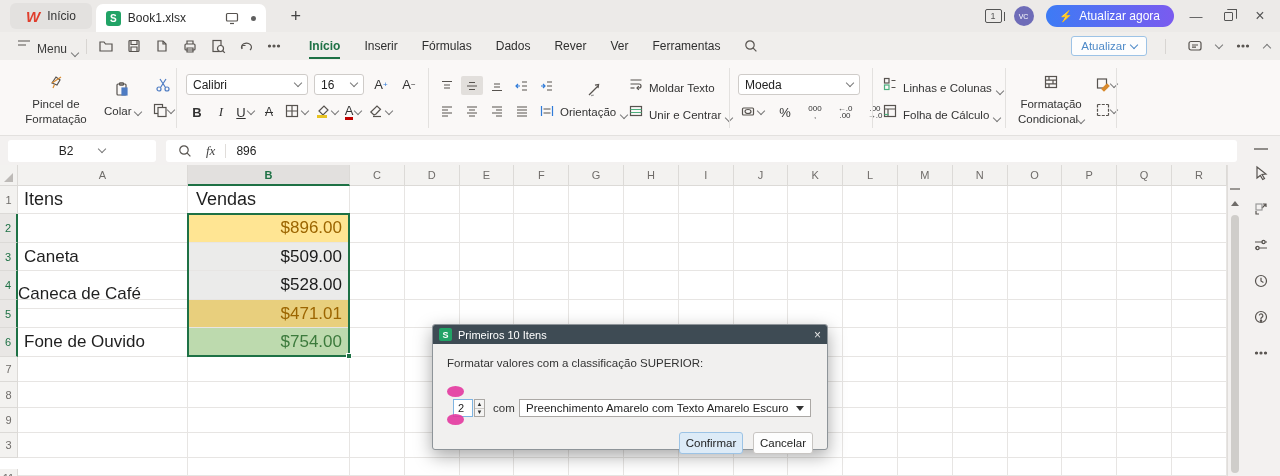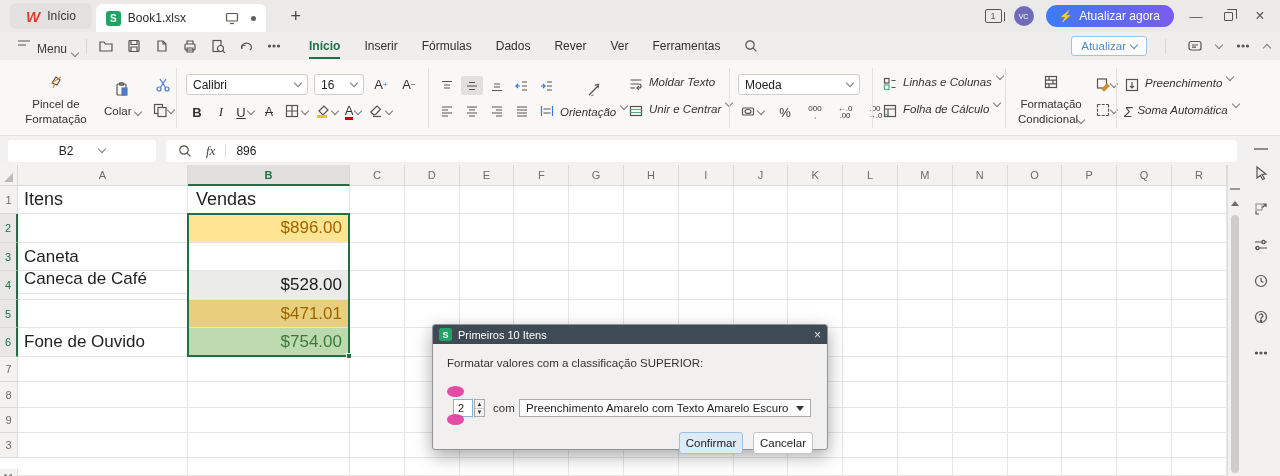--- a/index.html
+++ b/index.html
@@ -50,21 +50,21 @@
   .bigbtn .lbl { text-align:center; line-height:1.25; font-size:11.5px; }
   .icon24 { width:26px; height:24px; display:flex; align-items:center; justify-content:center; color:#57534F; }
   .smallcol { display:flex; flex-direction:column; gap:8px; margin-left:4px; }
   .sicon { width:24px; height:18px; display:flex; align-items:center; justify-content:center; color:#57534F; }
   .combo { background:#fff; border:1px solid #CFCCC9; border-radius:3px; height:21px; display:flex; align-items:center; padding:0 6px; justify-content:space-between; color:#222; }
   .fontrow { display:flex; align-items:center; gap:6px; }
   .fmtrow { display:flex; align-items:center; gap:2px; margin-top:7px; }
   .fbtn { min-width:22px; height:20px; display:flex; align-items:center; justify-content:center; color:#333; font-size:13px; padding:0 2px; }
   .fbtn .chev { margin-left:2px; }
   .two-rows { display:flex; flex-direction:column; gap:9px; }
-  .lblbtn { display:flex; align-items:flex-start; gap:5px; color:#333; font-size:11.5px; white-space:nowrap;font-style:italic; }
+  .lblbtn { display:flex; align-items:flex-end; gap:5px; color:#333; font-size:11.5px; white-space:nowrap; }
   .alrow { display:flex; gap:3px; }
   .albtn { width:22px; height:19px; display:flex; align-items:center; justify-content:center; border-radius:2px; }
   .albtn.active { background:#E2DFDC; }
   .sigma { font-size:14px; color:#444; }
   .expand-btn { left:1244px; top:76px; width:18px; height:42px; background:#F2F0EE; border:1px solid #E0DDDA; border-radius:4px; display:flex; align-items:center; justify-content:center; }
   .chev.right { transform:rotate(-45deg); }
 
   
   .fbar { left:0; top:136px; width:1241px; height:29px; background:#F3F1F0; display:flex; align-items:center; }
   .namebox { margin-left:8px; width:148px; height:22px; background:#fff; border-radius:3px; display:flex; align-items:center; justify-content:center; gap:26px; color:#222; }
@@ -492,35 +492,20 @@
       <span class="sicon">
           <span><svg width="16" height="16" viewBox="0 0 16 16" fill="none" stroke="#57534F" stroke-width="1.2">
               <path d="M2.5 2.5h3M6.8 2.5h3M11 2.5h2.5M2.5 2.5v3M2.5 6.8v3M2.5 11v2.5M13.5 2.5v3M13.5 6.8v3M13.5 11v2.5M2.5 13.5h3M6.8 13.5h3M11 13.5h2.5"></path>
             </svg></span>
           <span class="chev"></span>
         </span>
     </div>
   </div>
   <div class="gdiv" style="left:1116px;"></div>
 
-  <div class="grp two-rows" style="left:1124px; flex-direction:column; align-items:flex-start; justify-content:center;">
-    <span class="lblbtn">
-      <span><svg width="16" height="16" viewBox="0 0 16 16" fill="none" stroke="#57534F" stroke-width="1.2">
-            <rect x="2.5" y="2.5" width="11" height="11"></rect>
-            <path d="M8 5v6M5.8 8.8L8 11l2.2-2.2"></path>
-          </svg></span>
-        <span>Preenchimento</span>
-        <span class="chev"></span>
-    </span>
-    <span class="lblbtn">
-      <span class="sigma">Σ</span>
-        <span>Soma Automática</span>
-        <span class="chev"></span>
-    </span>
-  </div>
   <div class="abs expand-btn">
       <span class="chev right"></span>
     </div>
 </div>
 
 <div class="abs fbar">
   <div class="namebox">
     <span>B2</span>
     <span class="chev"></span>
   </div>
@@ -764,21 +749,22 @@
     <div class="cell" style="left: 898px; top: 293px; width: 54.8px; height: 18px;"></div>
     <div class="cell" style="left: 952.8px; top: 293px; width: 54.8px; height: 18px;"></div>
     <div class="cell" style="left: 1007.6px; top: 293px; width: 54.8px; height: 18px;"></div>
     <div class="cell" style="left: 1062.4px; top: 293px; width: 54.8px; height: 18px;"></div>
     <div class="cell" style="left: 1117.2px; top: 293px; width: 54.8px; height: 18px;"></div>
     <div class="cell" style="left: 1172px; top: 293px; width: 54.8px; height: 18px;"></div>
     <div class="cell" style="left: 18px; top: 21px; width: 170px; height: 28px; font-size: 18px; color: rgb(31, 31, 31); padding-left: 6px;">Itens</div>
     <div class="cell" style="left: 188px; top: 21px; width: 162px; height: 28px; font-size: 18px; color: rgb(31, 31, 31); padding-left: 8px;">Vendas</div>
     <div class="cell" style="left: 188px; top: 49px; width: 162px; height: 29px; font-size: 17px; justify-content: flex-end; padding-right: 7px; background: rgb(255, 229, 147); color: rgb(156, 101, 0);">$896.00</div>
     <div class="cell" style="left: 18px; top: 78px; width: 170px; height: 28px; font-size: 17px; color: rgb(31, 31, 31); padding-left: 6px;">Caneta</div>
-    <div class="cell" style="left: 18px; top: 100px; width: 170px; height: 29px; font-size: 17px; color: rgb(31, 31, 31); padding-left: 6px;">Caneca de Café</div>
+    <div class="cell" style="left: 188px; top: 78px; width: 162px; height: 28px; font-size: 17px; justify-content: flex-end; padding-right: 7px; background: rgb(235, 235, 234); color: rgb(27, 27, 27);">$509.00</div>
+    <div class="cell" style="left: 18px; top: 115px; width: 170px; height: 29px; font-size: 17px; color: rgb(31, 31, 31); ">Caneca de Café</div>
     <div class="cell" style="left: 188px; top: 106px; width: 162px; height: 29px; font-size: 17px; justify-content: flex-end; padding-right: 7px; background: rgb(235, 235, 234); color: rgb(27, 27, 27);">$528.00</div>
     <div class="cell" style="left: 188px; top: 135px; width: 162px; height: 28px; font-size: 17px; justify-content: flex-end; padding-right: 7px; background: rgb(232, 207, 125); color: rgb(156, 101, 0);">$471.01</div>
     <div class="cell" style="left: 18px; top: 163px; width: 170px; height: 29px; font-size: 17px; color: rgb(31, 31, 31); padding-left: 6px;">Fone de Ouvido</div>
     <div class="cell" style="left: 188px; top: 163px; width: 162px; height: 29px; font-size: 17px; justify-content: flex-end; padding-right: 7px; background: rgb(189, 218, 174); color: rgb(60, 122, 60);">$754.00</div>
     <div class="selrect" style="left: 187px; top: 48px; width: 163px; height: 144px;"></div>
     <div class="fillhandle" style="left: 346px; top: 188px;"></div>
   </div>
 <div class="abs vscroll">
   <div class="split-h"></div>
   <div class="up-arr"></div>

